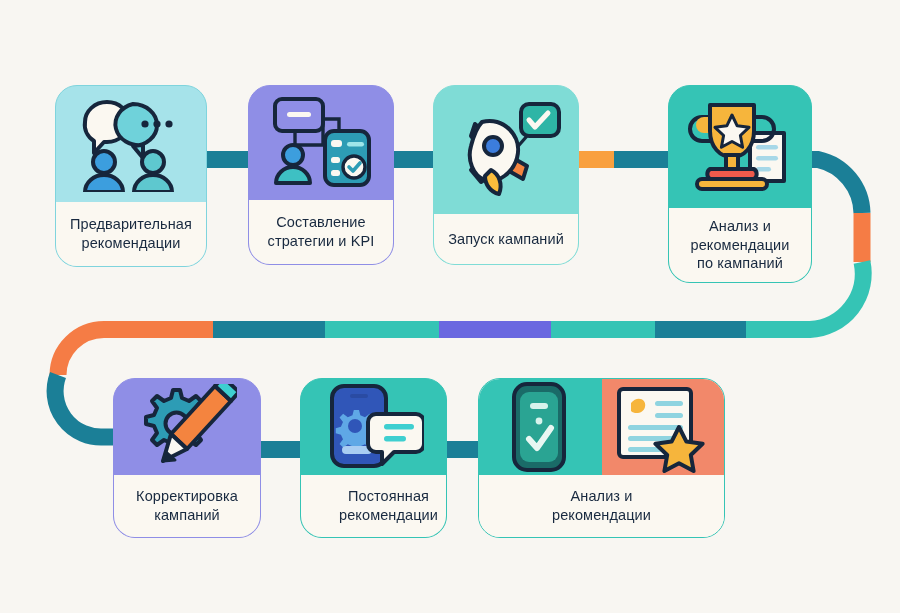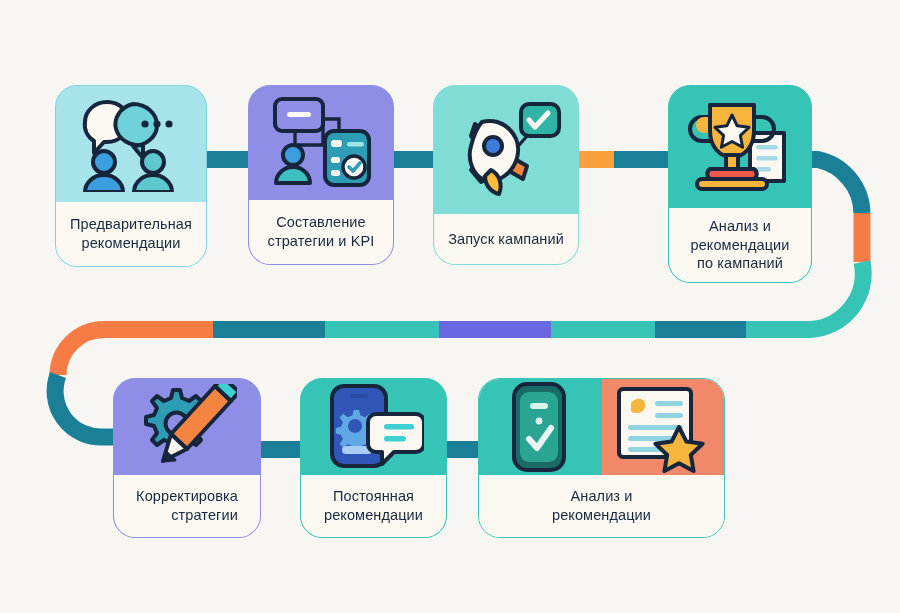--- a/index.html
+++ b/index.html
@@ -51,23 +51,23 @@
   #card-consult   {left:55px; top:85px;  width:150px;height:180px;background:#a6e3ea;border:1.5px solid #7fd4dd;}
   #card-consult   .card-label{height:64px;font-size:14.5px;}
   #card-strategy  {left:248px;top:85px;  width:144px;height:178px;background:#8f8ee6;border:1.5px solid #8f8ee6;}
   #card-strategy  .card-label{height:64px;font-size:14.5px;}
   #card-launch    {left:433px;top:85px;  width:144px;height:178px;background:#7fdcd6;border:1.5px solid #7fdcd6;}
   #card-launch    .card-label{height:50px;font-size:14.5px;}
   #card-analysis1 {left:668px;top:85px;  width:142px;height:196px;background:#35c4b5;border:1.5px solid #35c4b5;}
   #card-analysis1 .card-label{height:74px;font-size:14.5px;}
 
   #card-correction{left:113px;top:378px; width:146px;height:158px;background:#8f8ee6;border:1.5px solid #8f8ee6;}
-  #card-correction .card-label{height:62px;font-size:14.5px;text-align:right;}
+  #card-correction .card-label{height:62px;font-size:14.5px;}
   #card-comm      {left:300px;top:378px; width:145px;height:158px;background:#35c4b5;border:1.5px solid #35c4b5;}
-  #card-comm      .card-label{height:62px;font-size:14.5px;}
+  #card-comm      .card-label{height:62px;font-size:14.5px;justify-content:flex-end;}
   #card-analysis2 {left:478px;top:378px; width:245px;height:158px;border:1.5px solid #35c4b5;}
   #card-analysis2 .card-label{height:62px;font-size:14.5px;}
 
   .icon-svg{display:block;}
 </style>
 </head>
 <body style="background: rgb(248, 246, 242);">
 
 <div id="stage">
 
@@ -224,21 +224,21 @@
 
         <path d="M78 2 l16 15 l-44 48 l-16 -15 z" fill="#f4843f" stroke="#16263c" stroke-width="4" stroke-linejoin="round"></path>
         <path d="M78 2 l16 15 l8 -9 l-16 -15 z" fill="#3ecfd0" stroke="#16263c" stroke-width="4" stroke-linejoin="round"></path>
         <path d="M34 50 l16 15 l-24 12 z" fill="#fbf8f1" stroke="#16263c" stroke-width="4" stroke-linejoin="round"></path>
         <path d="M29 68 l9 8 l-12 1 z" fill="#16263c" stroke="#16263c" stroke-width="3" stroke-linejoin="round"></path>
       </svg>
     </div>
     <div class="card-label">
         <div>
           <div>Корректировка</div>
-          <div>стратегии</div>
+          <div>кампаний</div>
         </div>
       </div>
   </div>
 
   <div class="card" id="card-comm">
     <div class="card-icon">
       <svg class="icon-svg" width="100" height="86" viewBox="0 0 100 86" xmlns="http://www.w3.org/2000/svg">
 
         <rect x="8" y="2" width="54" height="80" rx="12" fill="#3056b8" stroke="#16263c" stroke-width="4"></rect>
         <rect x="26" y="10" width="18" height="4" rx="2" fill="#2a4ba3"></rect>

